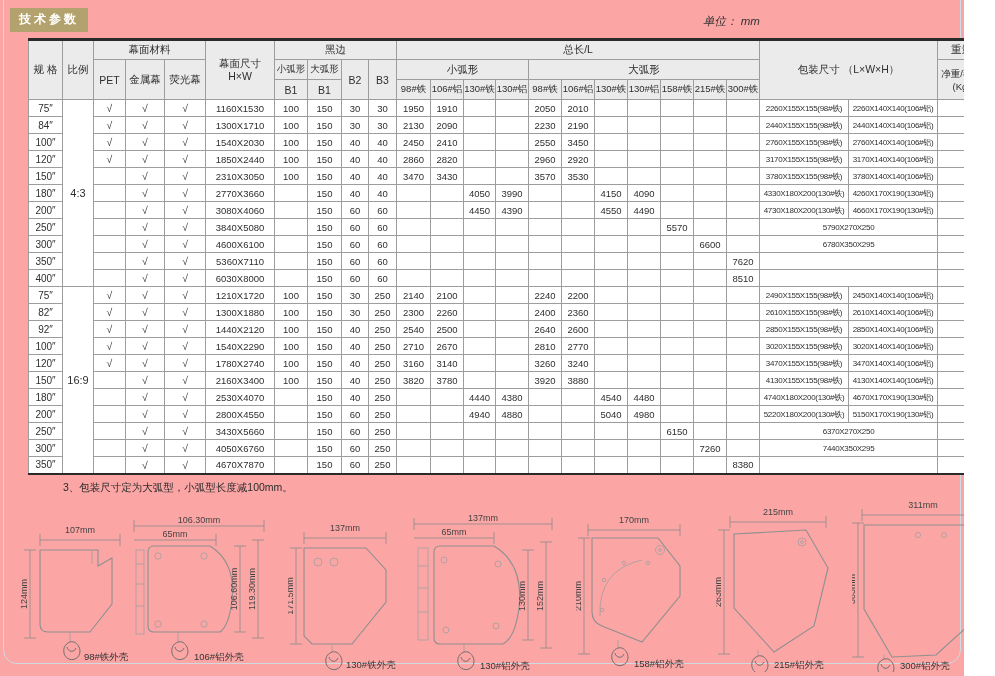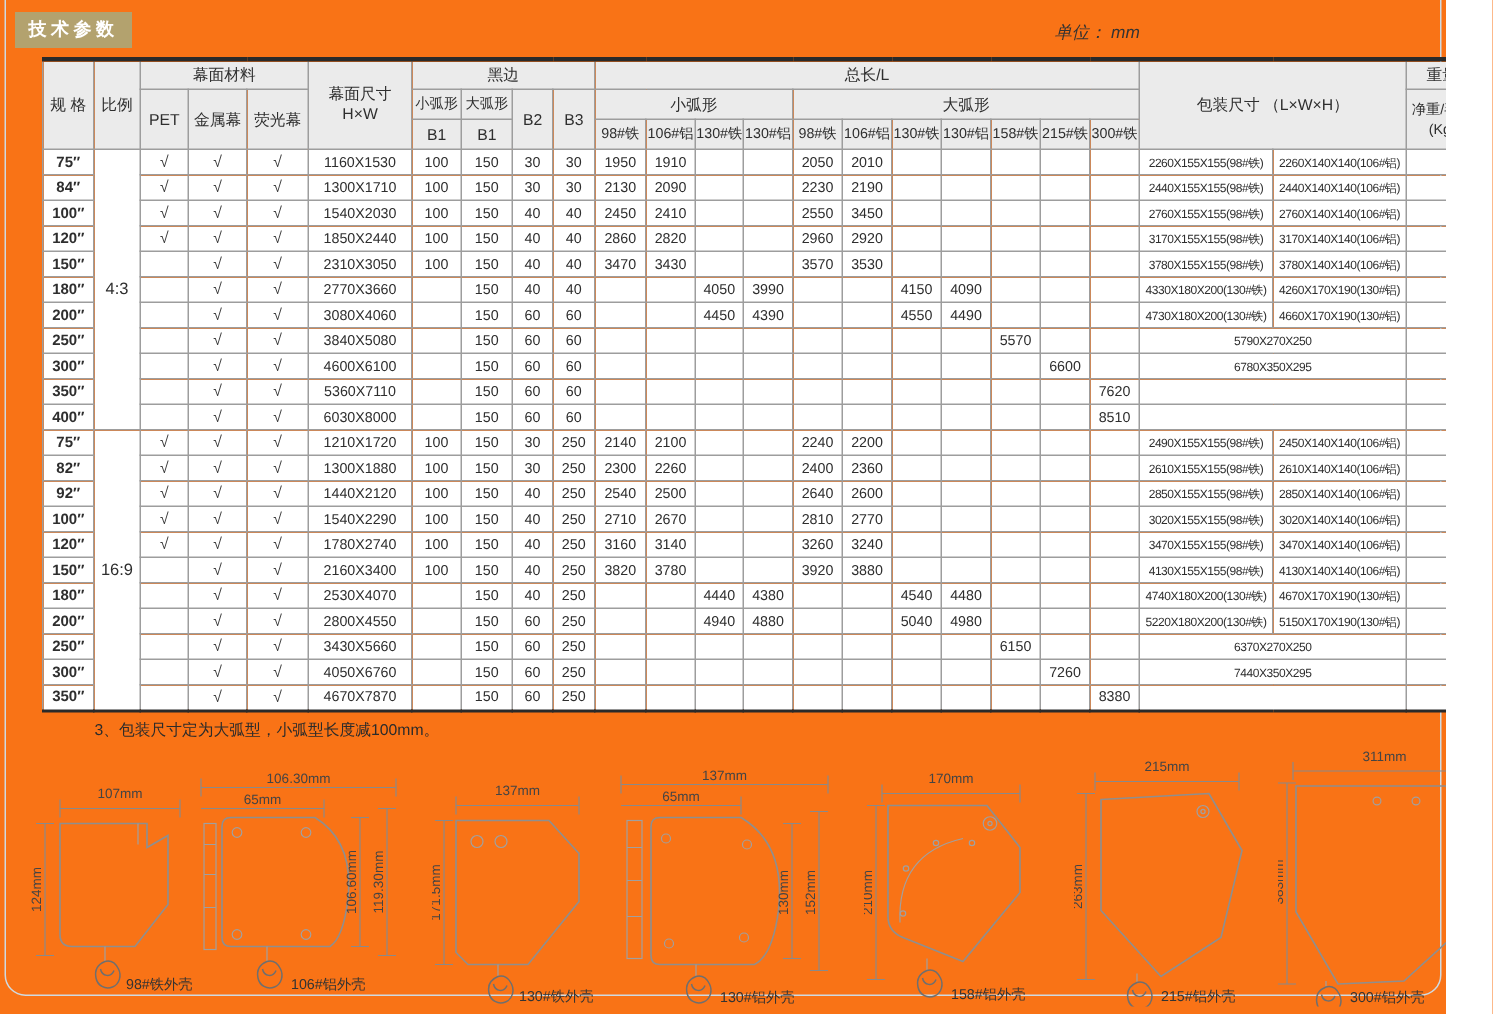--- a/index.html
+++ b/index.html
@@ -1,36 +1,36 @@
 <!DOCTYPE html>
 <html><head>
 <meta charset="utf-8">
 <style>
   * { margin:0; padding:0; box-sizing:border-box; }
   body { font-family:"Liberation Sans", sans-serif; background:#fff; }
-  #page { position:relative; width:964px; height:676px; background:#f97316; overflow:hidden; }
+  #page { position:relative; width:964px; height:676px; background:#fca5a5; overflow:hidden; }
 
   #frame { position:absolute; left:3px; right:3px; top:-40px; bottom:12px;
            border:1px solid #cfdae1; border-radius:14px; pointer-events:none; }
 
   #title-box { position:absolute; left:10px; top:8px; background:#b3a26e; color:#fff;
                font-size:12px; font-weight:bold; letter-spacing:3px; padding:3px 9px 4px 9px; }
 
   #unit-label { position:absolute; left:703px; top:14px; font-size:11.5px; color:#333;font-style:italic; }
 
   table { position:absolute; left:28px; top:38px; width:957px; border-collapse:collapse; table-layout:fixed;
           border-top:3px solid #2a2a2a; border-bottom:2px solid #2a2a2a;
           border-left:1.5px solid #4a4a4a; border-right:1.5px solid #4a4a4a; }
   th, td { border:1px solid #9d9d9d; text-align:center; vertical-align:middle;
            color:#2e2e2e; overflow:hidden; white-space:nowrap; }
   thead th { background:#ebebeb; font-weight:normal; font-size:10.5px; height:20px; }
   thead th.small { font-size:9.5px; }
   thead th.two-line { line-height:13px; }
   tbody td { height:17px; font-size:9.5px; background:#fff; }
-  td.spec { font-size:10px;font-weight:bold; }
+  td.spec { font-size:10px; }
   td.ratio { font-size:11px; }
   td.check { font-size:10.5px; color:#3a3a3a; }
   td.size { font-size:9.5px; }
   td.pack { font-size:8px; letter-spacing:-0.3px; }
   tr.section-start td { border-top:1.6px solid #3c3c3c; }
 
   #notes { position:absolute; left:28px; top:478px; width:950px; font-size:10.5px; color:#2b2b2b; line-height:18px; }
   #notes .line2 { padding-left:35px; }
 
   #diagrams { position:absolute; left:0; top:500px; width:995px; height:176px; }

